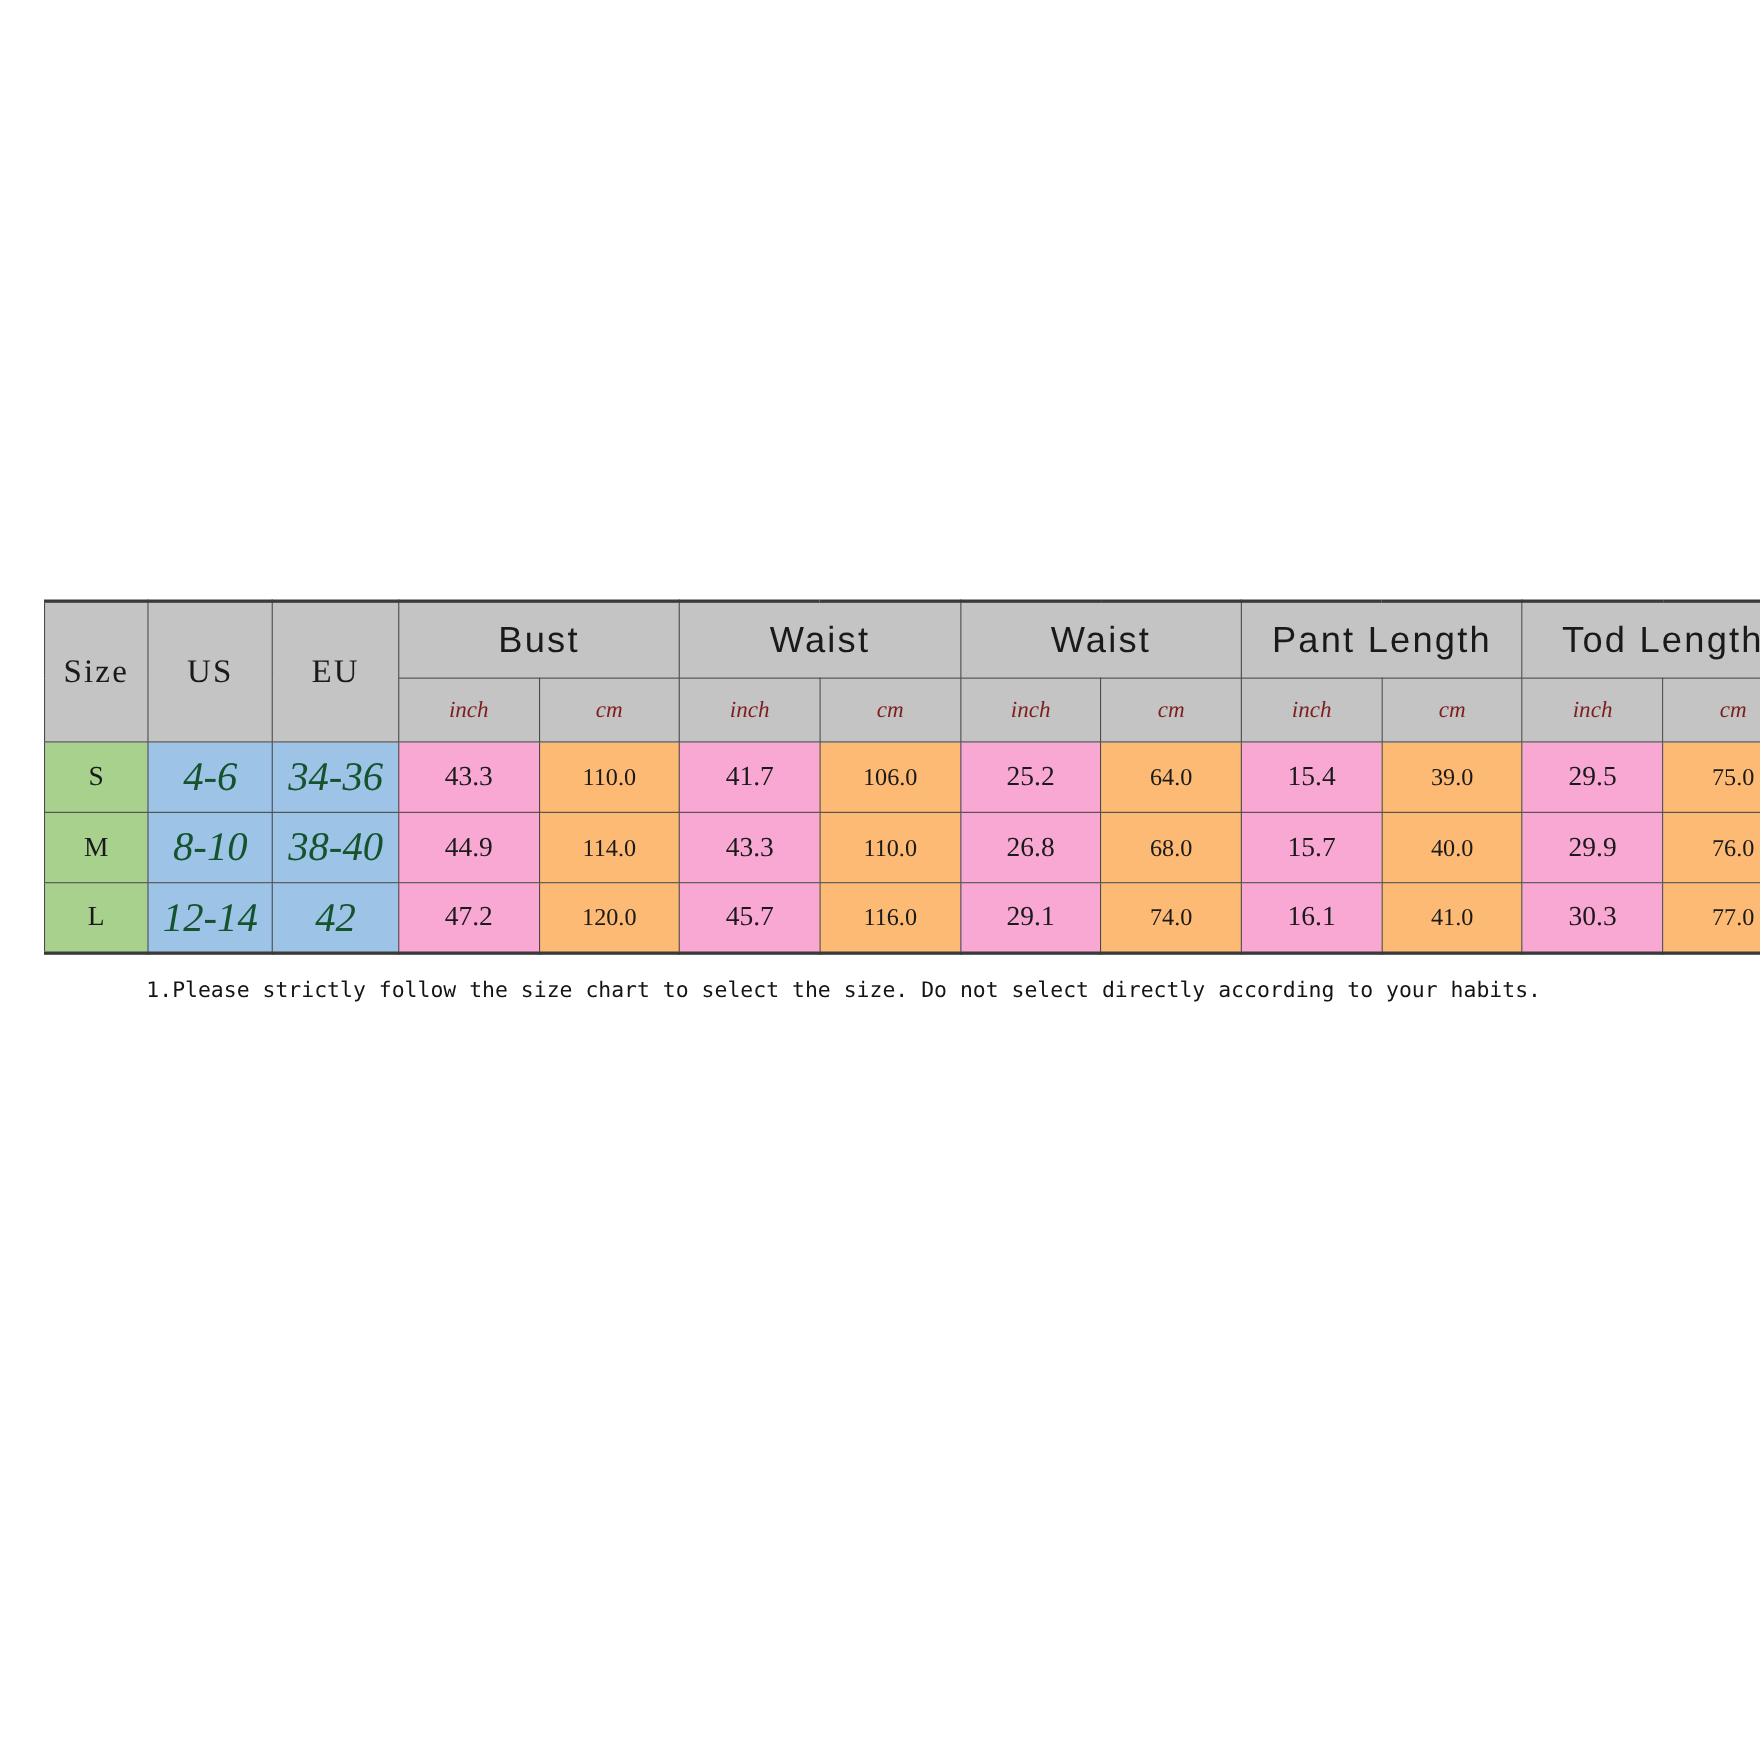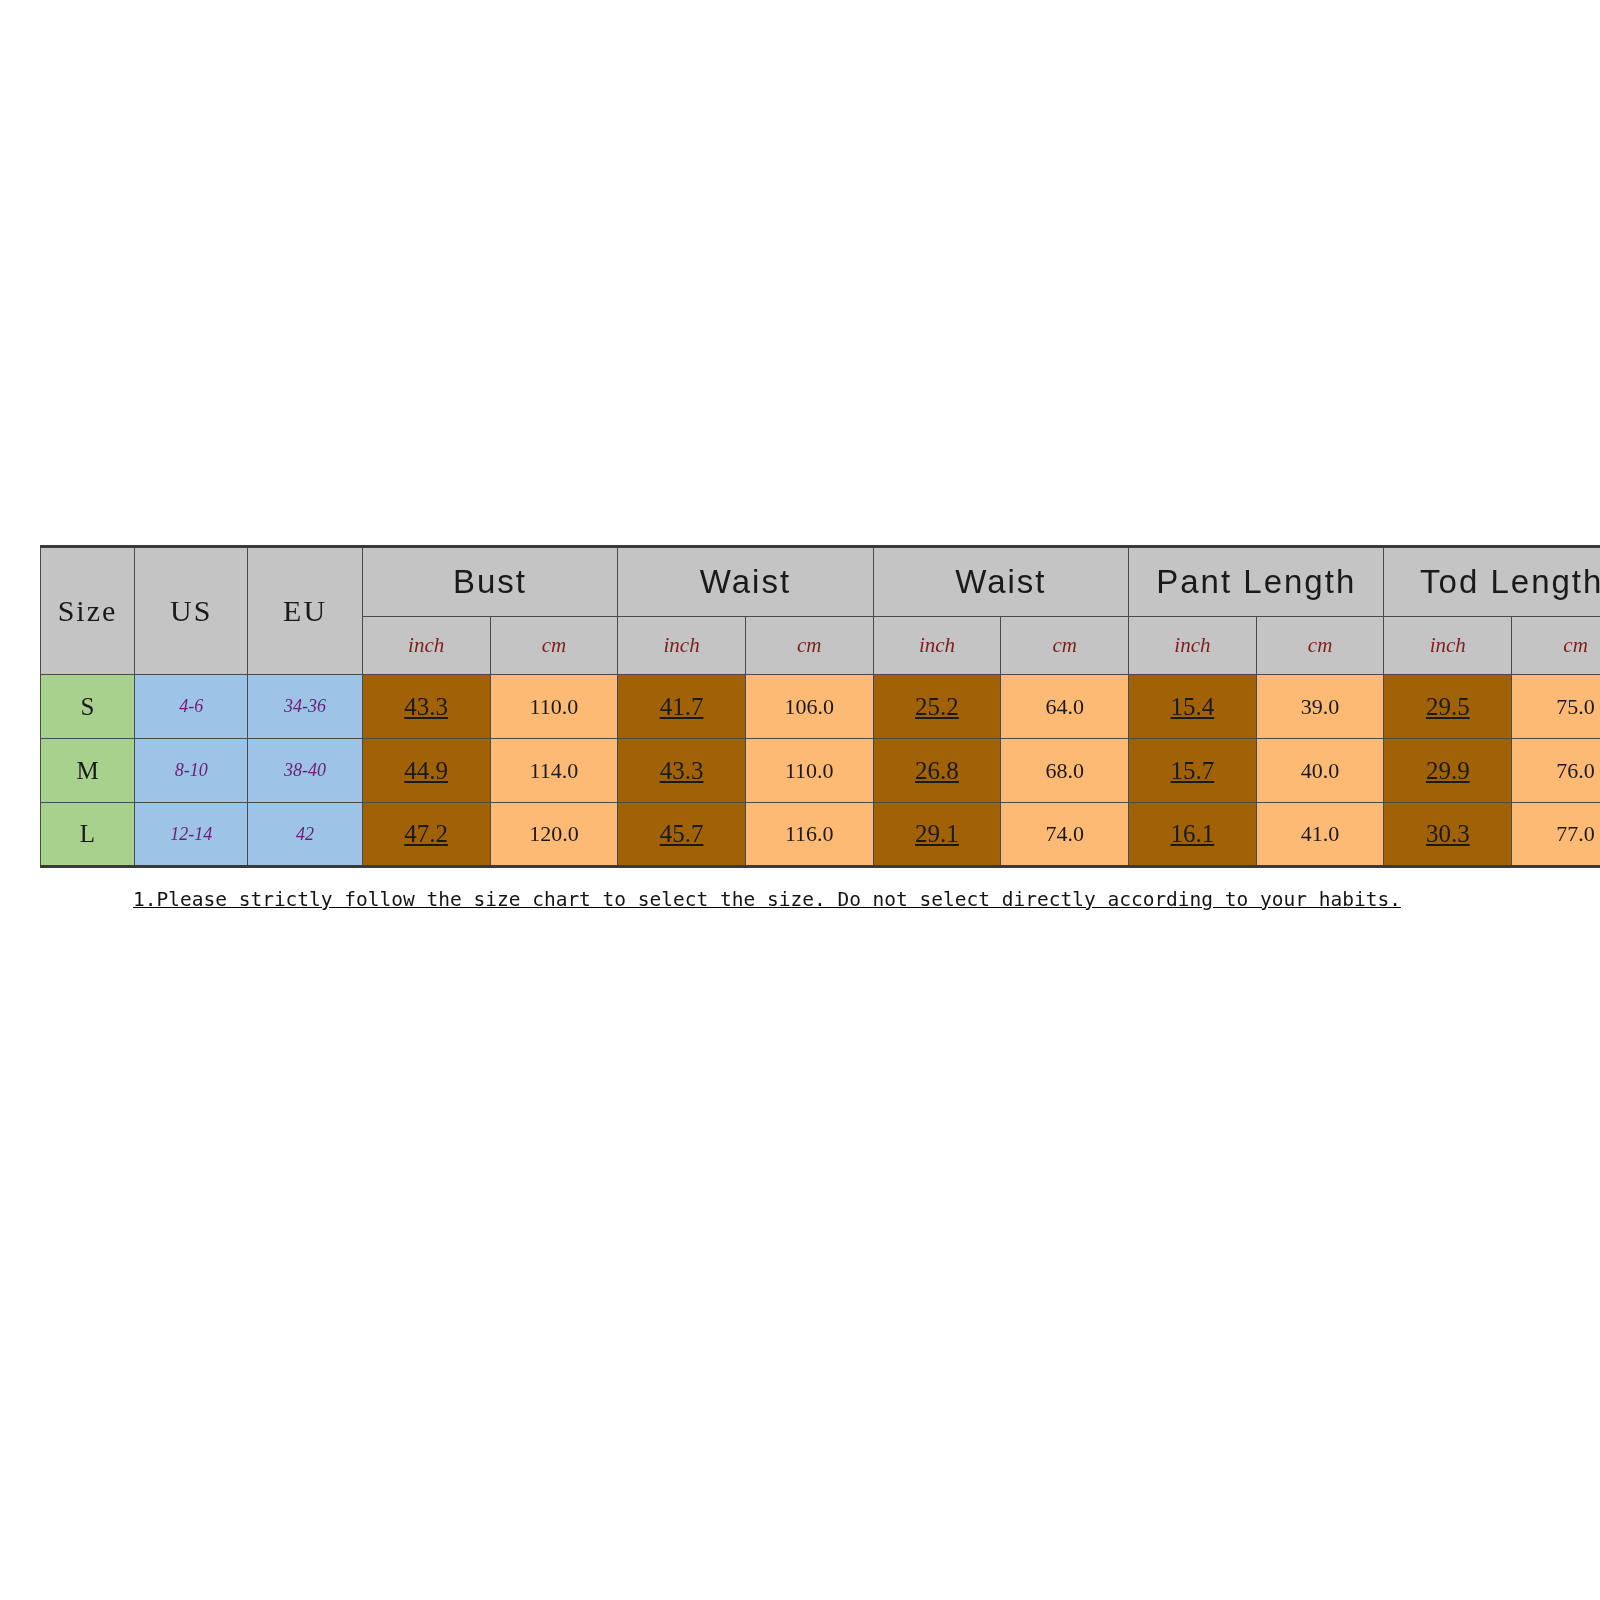--- a/index.html
+++ b/index.html
@@ -74,44 +74,42 @@
   
   tbody tr { height: 64px; }
 
   td.cell-size {
     background: #a9d18e;
     font-size: 25px;
     color: #1a1a1a;
   }
   td.cell-intl {
     background: #9dc3e6;
-    font-size: 18px;
+    font-size: 37px;
     font-style: italic;
     font-weight: bold;
-    color: #701a75;
+    color: #14532d;
   }
   td.cell-inch {
-    background: #a16207;
+    background: #f9a8d4;
     font-size: 25px;
     color: #1a1a1a;
-    text-decoration: underline;
   }
   td.cell-cm {
     background: #fdba74;
     font-size: 22px;
     color: #1a1a1a;
   }
 
   
   .notes {
     position: absolute;
     left: 0;
     top: 880px;
     width: 1504px;
-    text-decoration: underline;
   }
   .note-line {
     font-family: "DejaVu Sans Mono", monospace;
     font-size: 19.5px;
     color: #141414;
     white-space: pre;
     letter-spacing: 0px;
   }
   .note-1 { padding-left: 133px; padding-top: 8px; }
   .note-2 { padding-left: 200px; padding-top: 43px; }

